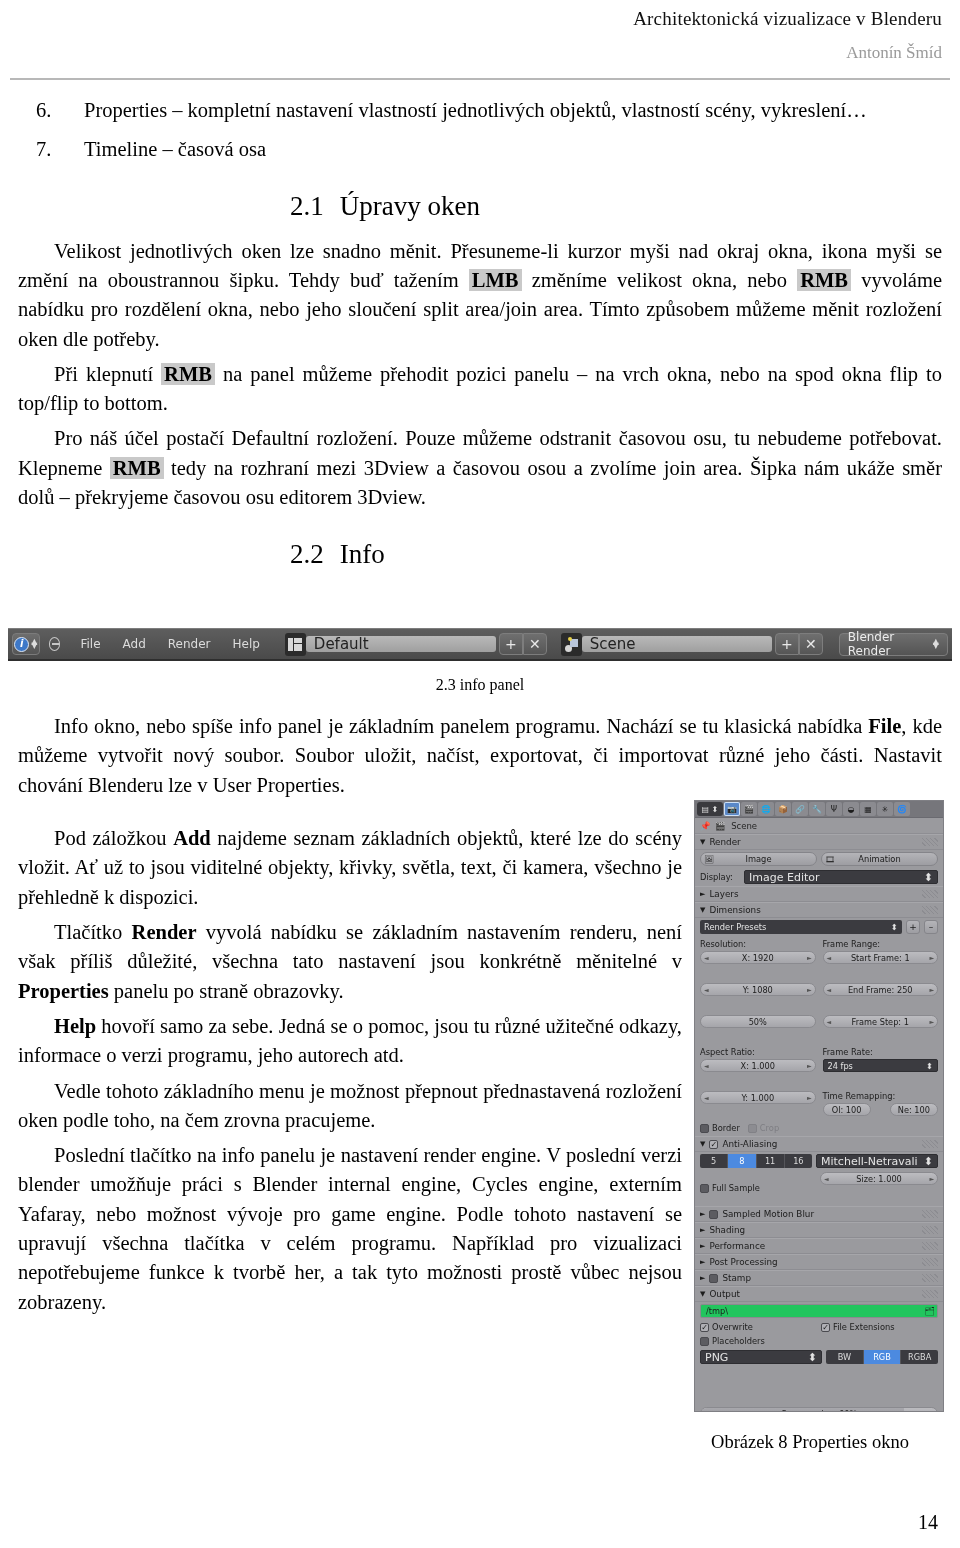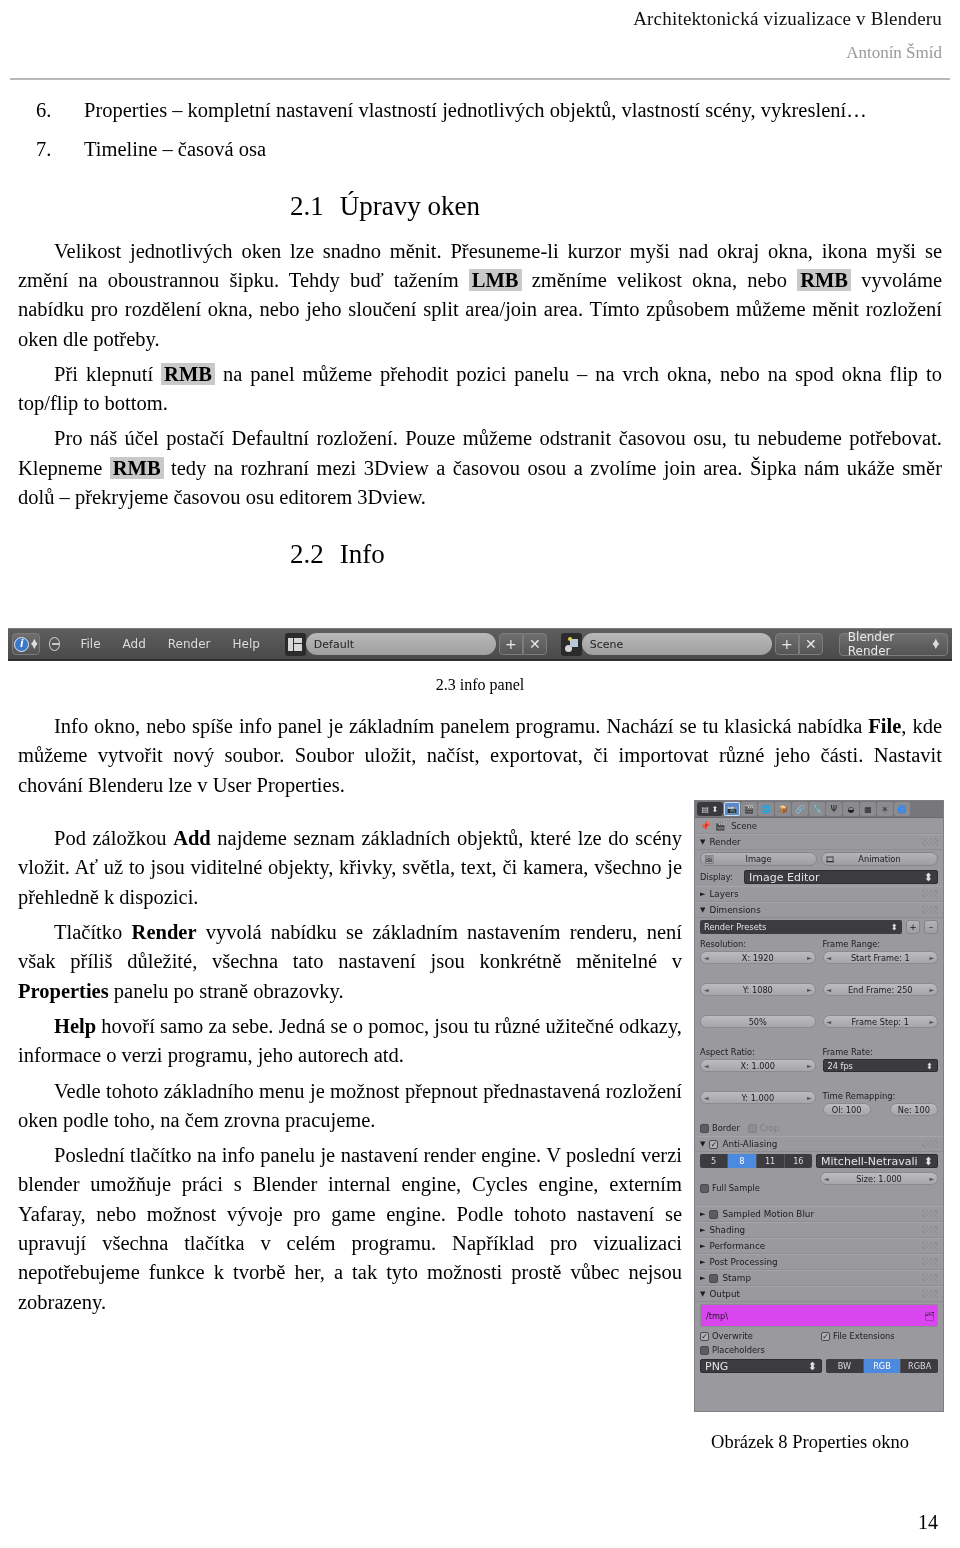--- a/index.html
+++ b/index.html
@@ -149,27 +149,27 @@
     width: 26px; height: 23px;
     background: #2b2b2b;
     border-radius: 3px;
     margin-left: 14px;
     display: flex; align-items: center; justify-content: center;
   }
   .bl-layout-icon .sq {
     display: inline-block; background: #d8d8d8; margin: 0 .6px;
   }
   .bl-field {
-    height: 22px;
+    height: 16px;
     background: linear-gradient(#b9b9b9, #9f9f9f);
-    border-radius: 11px;
+    border-radius: 3px;
     color: #222;
     display: flex; align-items: center;
     padding: 0 8px;
-    font-size: 11px;
+    font-size: 15px;
     min-width: 160px;
   }
   .bl-field.wide { width: 232px; }
   .bl-plusx {
     display: flex; height: 22px; margin-left: 3px;
   }
   .bl-sqbtn {
     width: 24px; height: 22px;
     background: linear-gradient(#6f6f6f, #565656);
     border: 1px solid #7d7d7d;
@@ -311,21 +311,21 @@
   .pp-enum { display: flex; flex: 1; height: 14px; }
   .pp-enum > div {
     flex: 1; background: #3b3b40; color: #dcdcdc;
     display: flex; align-items: center; justify-content: center;
     font-size: 8.2px; border-right: 1px solid #55555a;
   }
   .pp-enum > div.sel { background: #4c8ae0; color: #fff; }
   .pp-enum > div:first-child { border-radius: 2px 0 0 2px; }
   .pp-enum > div:last-child { border-radius: 0 2px 2px 0; border-right: none; }
   .pp-path {
-    flex: 1; height: 23px; background: #d946ef;
+    flex: 1; height: 14px; background: #22c55e;
     border: 1px solid #8a8a8f; border-radius: 2px;
     display: flex; align-items: center; justify-content: space-between;
     padding: 0 2px 0 5px; font-size: 8.2px;
   }
   .pp-slider {
     flex: 1; height: 13px;
     background: linear-gradient(#bcbcc0, #a5a5aa);
     border: 1px solid #8a8a8f; border-radius: 6.5px;
     display: flex; align-items: center; justify-content: center;
     font-size: 8.2px; position: relative; overflow: hidden; margin-top: 39px;

